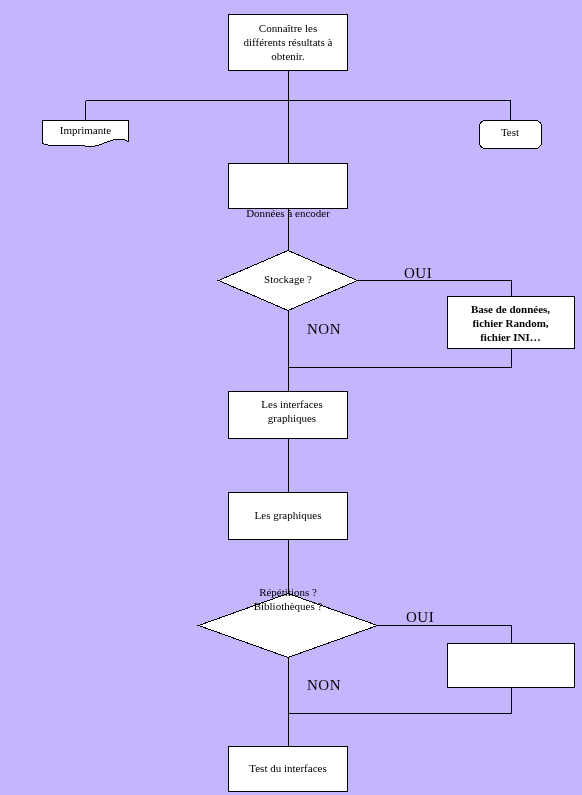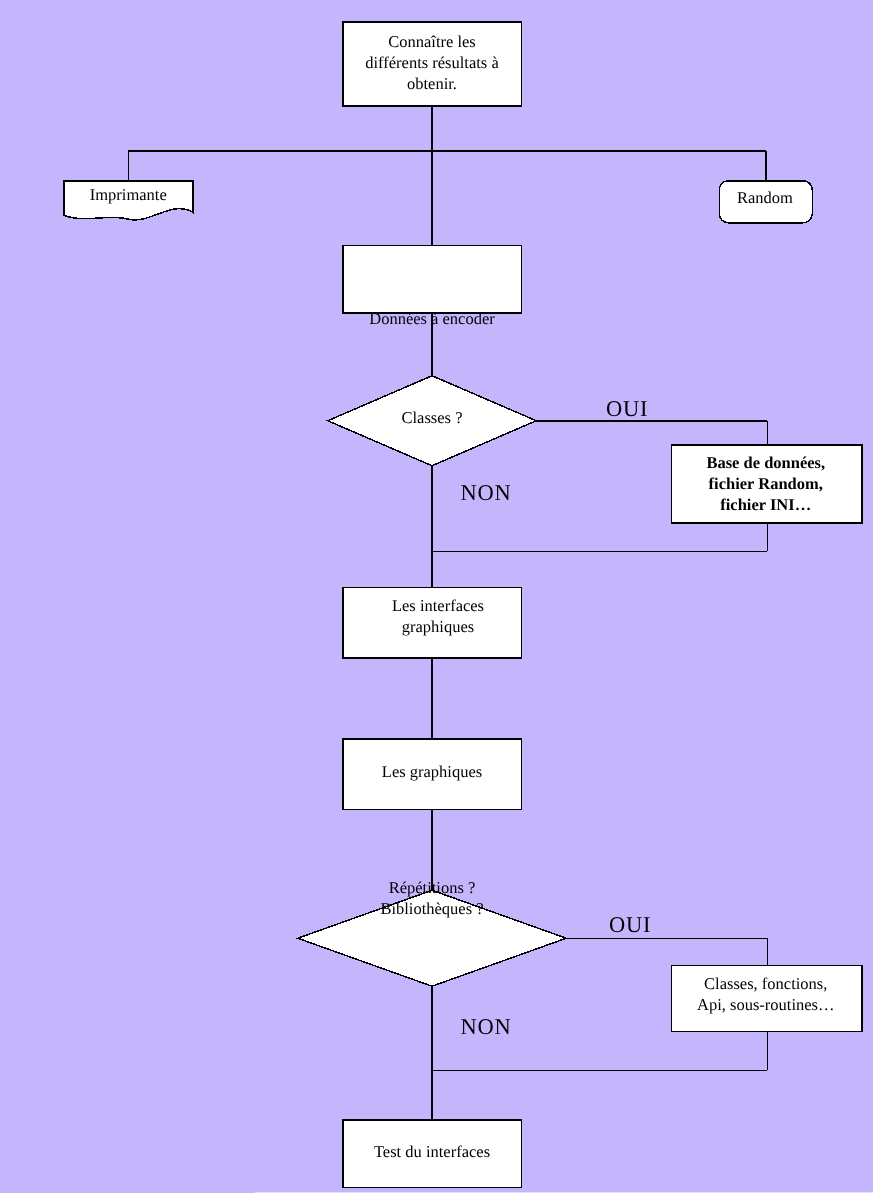--- a/index.html
+++ b/index.html
@@ -108,40 +108,38 @@
 
     </g>
   </svg>
 
   <div class="shape-text" style="left:230px; top:22px; width:116px;">Connaître les
 différents résultats à
 obtenir.</div>
 
   <div class="shape-text" style="left:44px; top:124px; width:83px;">Imprimante</div>
 
-  <div class="shape-text" style="left:481px; top:126px; width:58px;">Random</div>
+  <div class="shape-text" style="left:481px; top:126px; width:58px;">Test</div>
 
   <div class="shape-text" style="left:230px; top:179px; width:116px;margin-top:28px;">Données à encoder</div>
 
-  <div class="shape-text" style="left:230px; top:273px; width:116px;">Classes ?</div>
+  <div class="shape-text" style="left:230px; top:273px; width:116px;">Stockage ?</div>
 
   <div class="shape-text" style="left:449px; top:303px; width:123px;font-weight:bold;">Base de données,
 fichier Random,
 fichier INI…</div>
 
   <div class="shape-text" style="left:234px; top:398px; width:116px;">Les interfaces
 graphiques</div>
 
   <div class="shape-text" style="left:230px; top:509px; width:116px;">Les graphiques</div>
 
   <div class="shape-text" style="left:218px; top:586px; width:140px;">Répétitions ?
 Bibliothèques ?</div>
 
-  <div class="shape-text" style="left:449px; top:650px; width:123px;">Classes, fonctions,
-Api, sous-routines…</div>
 
   <div class="shape-text" style="left:230px; top:762px; width:116px;">Test du interfaces</div>
 
   <div class="edge-label" style="left:392px; top:265px;">OUI</div>
 
   <div class="edge-label" style="left:295px; top:321px;">NON</div>
 
   <div class="edge-label" style="left:394px; top:609px;">OUI</div>
 
   <div class="edge-label" style="left:295px; top:677px;">NON</div>

